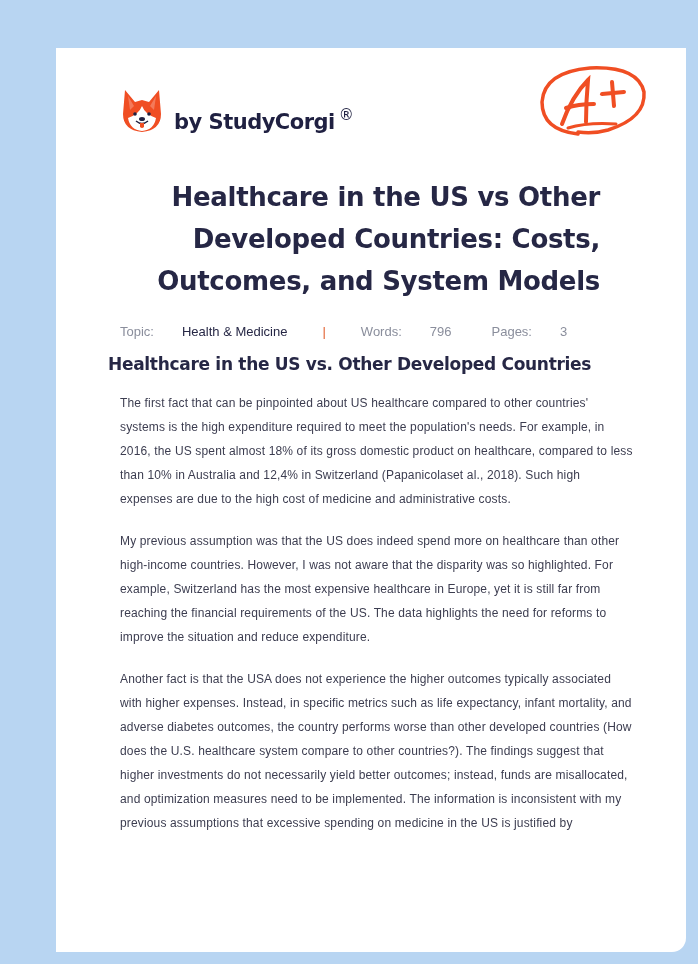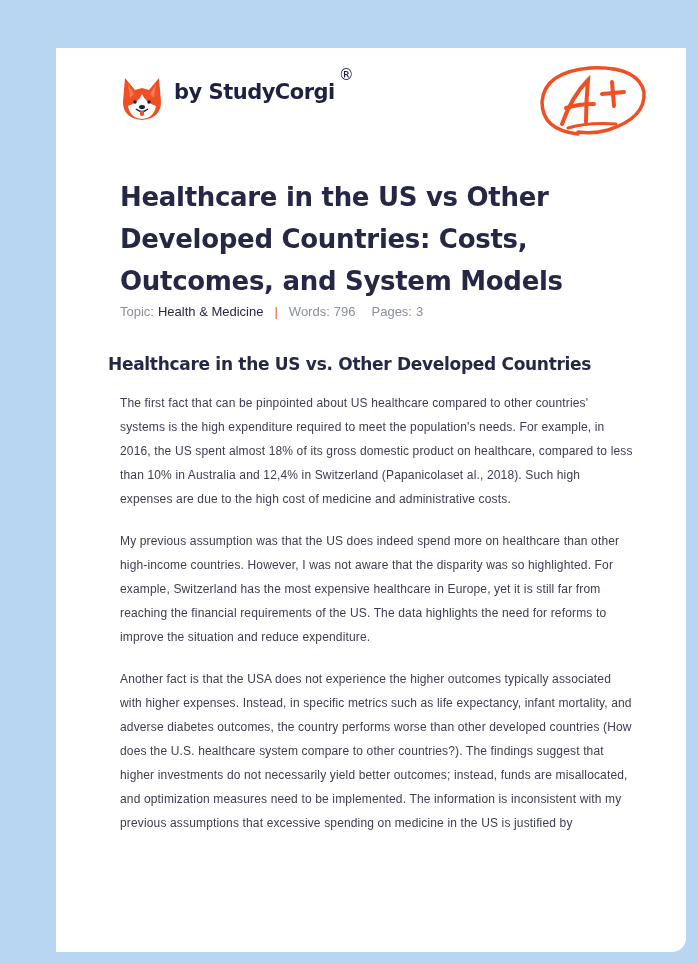--- a/index.html
+++ b/index.html
@@ -10,47 +10,47 @@
     position:relative;
   }
   .card {
     position:absolute; left:56px; top:48px;
     width:630px; height:904px;
     background:#ffffff;
     border-radius:0 0 14px 0;
     overflow:hidden;
   }
   .logo {
-    position:absolute; left:66px; top:28px;
-    display:flex; align-items:flex-start;
+    position:absolute; left:66px; top:40px;
+    display:flex; align-items:flex-end;
   }
   .corgi { width:40px; height:46px; }
   .brand {
     margin-left:12px; margin-top:4px;
     font-family:"DejaVu Sans", sans-serif;
     font-weight:bold; font-size:21px; color:#1f2041;
     letter-spacing:-0.5px;
   }
   .reg {
     font-family:"DejaVu Sans", sans-serif;
     font-size:15px; color:#1f2041;
     position:relative; top:-10px; margin-left:4px;
   }
   .grade { position:absolute; left:482px; top:12px; width:110px; height:80px; }
   .title {
     position:absolute; left:64px; top:128px; width:480px;
     margin:0;
     font-family:"DejaVu Sans", sans-serif;
     font-weight:bold; font-size:26px; line-height:42px;
-    color:#262745; letter-spacing:-0.3px;
+    color:#262745; letter-spacing:-0.3px;text-align:right;
   }
   .meta {
-    position:absolute; left:64px; top:256px;
+    position:absolute; left:64px; top:276px;
     font-size:13px; color:#8a8e9c;
-    display:flex; align-items:center; white-space:nowrap;
+    display:flex; align-items:center; white-space:nowrap;gap:24px;
   }
   .meta .val { color:#262745; margin-left:4px; }
   .meta .sep { color:#e2602f; margin:0 11px; }
   .meta .pages { margin-left:8px;padding-left:8px; }
   .subhead {
     position:absolute; left:52px; top:306px; margin:0;
     font-family:"DejaVu Sans", sans-serif;
     font-weight:bold; font-size:17px; color:#262745;
     letter-spacing:-0.3px;
   }

